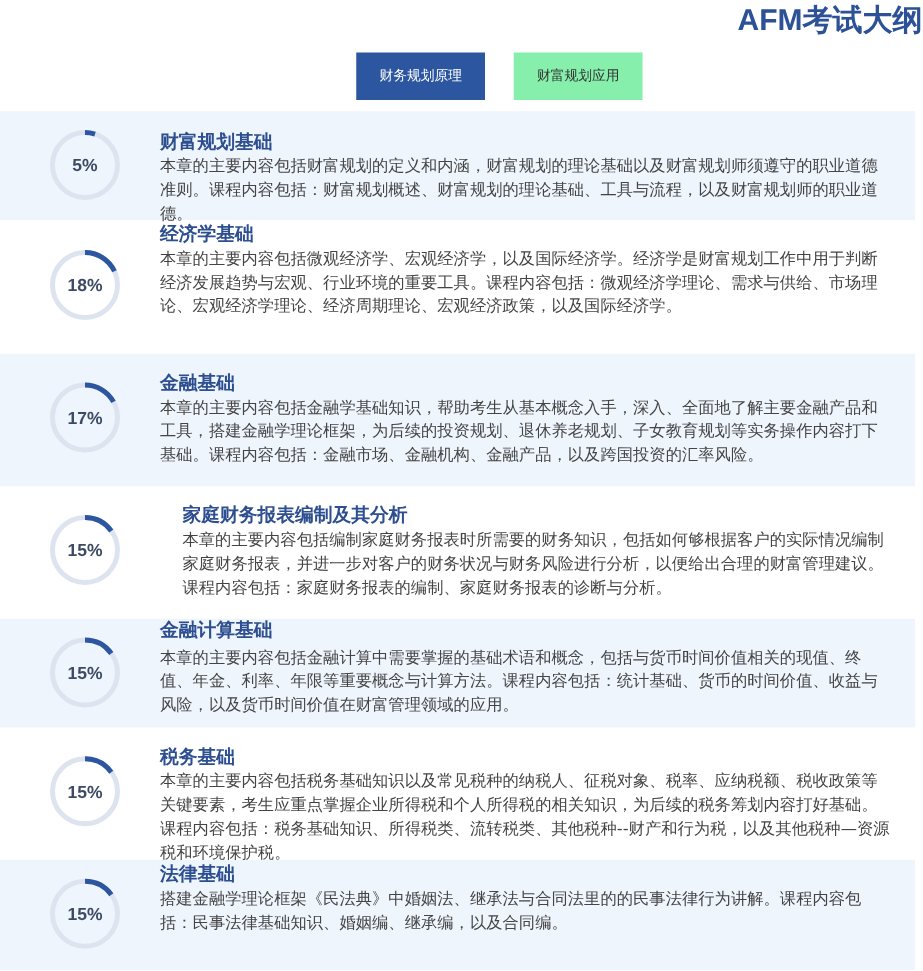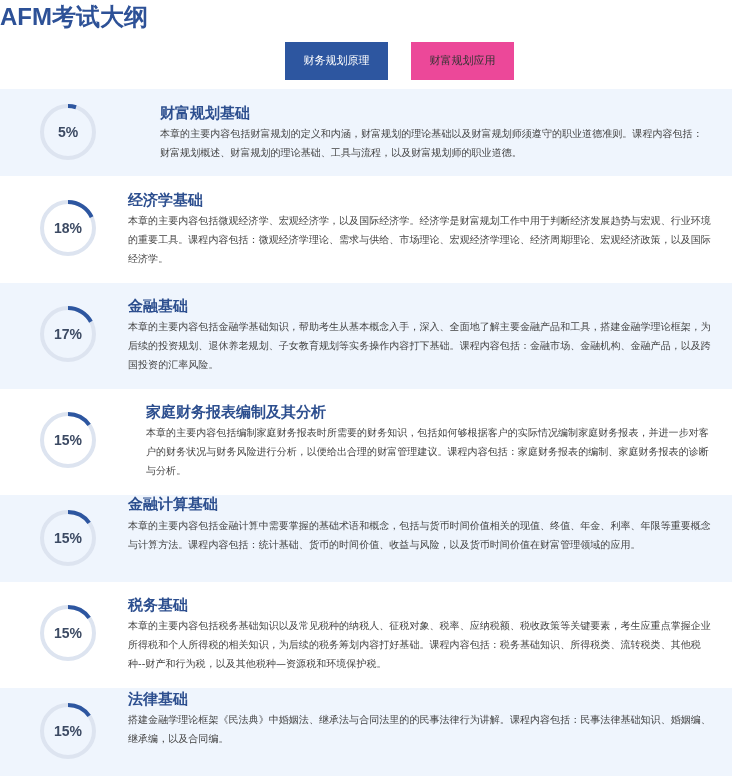--- a/index.html
+++ b/index.html
@@ -1,20 +1,20 @@
 <!DOCTYPE html>
 <html><head>
 <meta charset="utf-8">
 <style>
   * { box-sizing: border-box; margin: 0; padding: 0; }
   html, body { width: 738px; height: 777px; overflow: hidden; background: #ffffff; }
   body { font-family: "DejaVu Sans", "Liberation Sans", sans-serif; color: #333; }
 
   .page-title {
-    text-align: left;
+    text-align: right;
     font-family: "Liberation Sans", "DejaVu Sans", sans-serif;
     font-weight: bold;
     font-size: 24px;
     color: #2d5197;
     height: 36px;
     line-height: 34px;
     padding-top: 0px;
   }
 
   .tabs {
@@ -28,21 +28,21 @@
   }
   .tab {
     width: 103px;
     height: 38px;
     line-height: 38px;
     text-align: center;
     font-size: 11px;
     cursor: pointer;
   }
   .tab.active { background: #2d56a0; color: #fff; }
-  .tab.inactive { background: #ec4899; color: #333; }
+  .tab.inactive { background: #86efac; color: #333; }
 
   .list { margin-top: 9px; }
   .item {
     position: relative;
     width: 732px;
     display: flex;
     padding-left: 0;
   }
   .item.shaded { background: #eff5fd; }
   .item .ring-wrap {
@@ -68,21 +68,21 @@
     color: #3c4a63;
   }
   .content { flex: 1; padding-right: 20px; }
   .item-title {
     font-size: 15px;
     font-weight: bold;
     color: #2d4f8f;
     line-height: 22px;
   }
   .item-desc {
-    font-size: 10px;
+    font-size: 13px;
     line-height: 19px;
     color: #444;
     letter-spacing: 0.05px;
   }
 </style>
 </head>
 <body>
 
 <div class="page-title">AFM考试大纲</div>
 
@@ -96,37 +96,37 @@
   <div class="item shaded" style="height:87px;">
     <div class="ring-wrap">
         <div class="ring" style="top:14px;">
       <svg viewBox="0 0 58 58">
             <circle cx="29" cy="29" r="26" fill="none" stroke="#dde4f0" stroke-width="4"></circle>
             <circle class="arc" cx="29" cy="29" r="26" fill="none" stroke="#2d56a0" stroke-width="4" transform="rotate(-90 29 29)" stroke-dasharray="8.168140899333462 163.36281798666926"></circle>
           </svg>
       <div class="pct">5%</div>
     </div>
       </div>
-    <div class="content" style="padding-top:13px;margin-left:32px;">
+    <div class="content" style="padding-top:13px;">
       <div class="item-title">财富规划基础</div>
       <div class="item-desc">本章的主要内容包括财富规划的定义和内涵，财富规划的理论基础以及财富规划师须遵守的职业道德准则。课程内容包括：财富规划概述、财富规划的理论基础、工具与流程，以及财富规划师的职业道德。</div>
     </div>
   </div>
 
   <div class="item" style="height:107px;">
     <div class="ring-wrap">
         <div class="ring" style="top:23px;">
       <svg viewBox="0 0 58 58">
             <circle cx="29" cy="29" r="26" fill="none" stroke="#dde4f0" stroke-width="4"></circle>
             <circle class="arc" cx="29" cy="29" r="26" fill="none" stroke="#2d56a0" stroke-width="4" transform="rotate(-90 29 29)" stroke-dasharray="29.405307237600464 163.36281798666926"></circle>
           </svg>
       <div class="pct">18%</div>
     </div>
       </div>
-    <div class="content" style="padding-top:13px;">
+    <div class="content" style="">
       <div class="item-title">经济学基础</div>
       <div class="item-desc">本章的主要内容包括微观经济学、宏观经济学，以及国际经济学。经济学是财富规划工作中用于判断经济发展趋势与宏观、行业环境的重要工具。课程内容包括：微观经济学理论、需求与供给、市场理论、宏观经济学理论、经济周期理论、宏观经济政策，以及国际经济学。</div>
     </div>
   </div>
 
   <div class="item shaded" style="height:106px;">
     <div class="ring-wrap">
         <div class="ring" style="top:22px;">
       <svg viewBox="0 0 58 58">
             <circle cx="29" cy="29" r="26" fill="none" stroke="#dde4f0" stroke-width="4"></circle>

